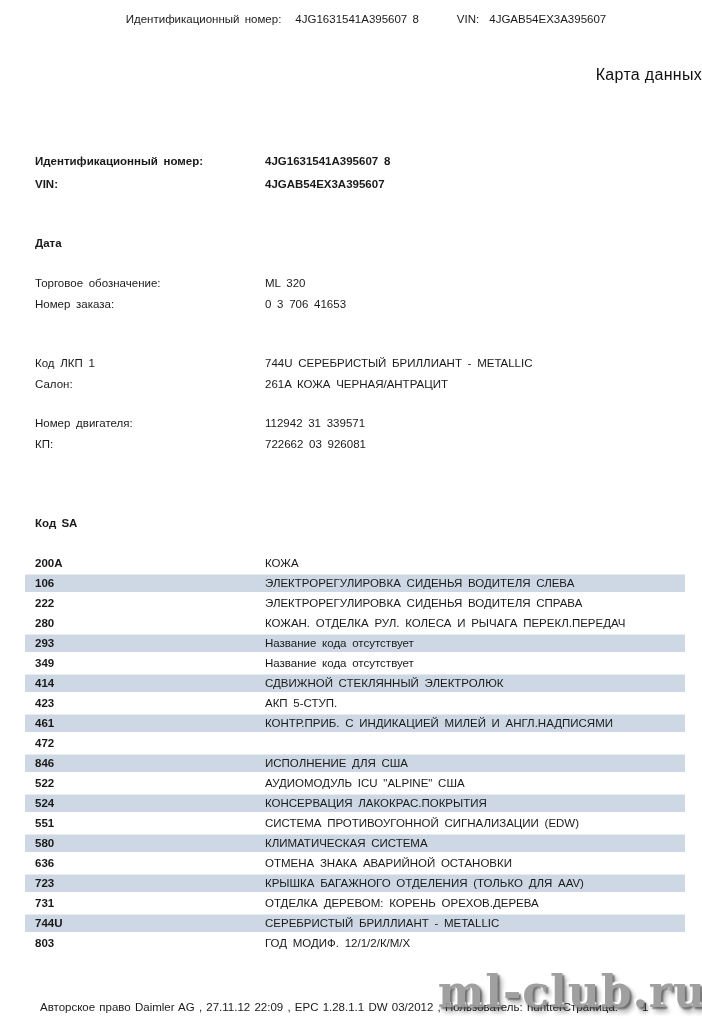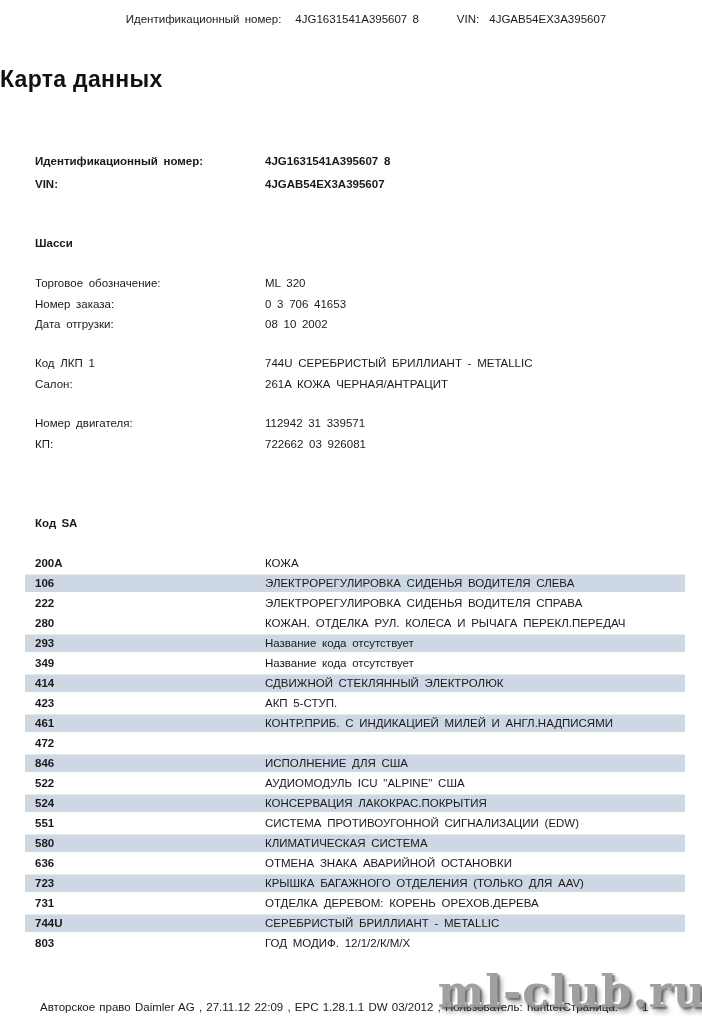--- a/index.html
+++ b/index.html
@@ -18,22 +18,22 @@
     position:absolute; top:13px; left:0; right:0;
     text-align:center; padding-left:30px;
     white-space:nowrap;
     word-spacing:2px;
   }
   .top-line .top-val { margin-left:14px; }
   .top-line .top-vin { margin-left:38px; }
   .top-line .top-vin-val { margin-left:10px; }
   .title {
     position:absolute; top:66px; left:0; width:100%;
-    text-align:left;
-    font-size:23px; font-weight:bold;
+    text-align:right;
+    font-size:16px; font-weight:normal;
     letter-spacing:0.3px;
     color:#111;
   }
   .block { position:absolute; left:35px; right:18px; }
   .frow { display:flex; height:20.5px; align-items:flex-start; word-spacing:2.5px; }
   .frow .flabel { width:230px; flex:none; }
   .frow .fvalue { flex:1; }
   .bold { font-weight:bold; }
   .sect {
     position:absolute; left:35px;
@@ -93,34 +93,30 @@
     <div class="frow bold">
       <div class="flabel">Идентификационный номер:</div>
       <div class="fvalue">4JG1631541A395607 8</div>
     </div>
     <div class="frow bold" style="margin-top:2.5px">
       <div class="flabel">VIN:</div>
       <div class="fvalue">4JGAB54EX3A395607</div>
     </div>
   </div>
 
-  <div class="sect" style="top:237px">Шасси</div>
+  <div class="sect" style="top:237px">Дата</div>
 
   <div class="block" style="top:277px">
     <div class="frow">
       <div class="flabel">Торговое обозначение:</div>
       <div class="fvalue">ML 320</div>
     </div>
     <div class="frow">
       <div class="flabel">Номер заказа:</div>
       <div class="fvalue">0 3 706 41653</div>
-    </div>
-    <div class="frow">
-      <div class="flabel">Дата отгрузки:</div>
-      <div class="fvalue">08 10 2002</div>
     </div>
   </div>
 
   <div class="block" style="top:357px">
     <div class="frow">
       <div class="flabel">Код ЛКП 1</div>
       <div class="fvalue">744U СЕРЕБРИСТЫЙ БРИЛЛИАНТ - METALLIC</div>
     </div>
     <div class="frow">
       <div class="flabel">Салон:</div>

